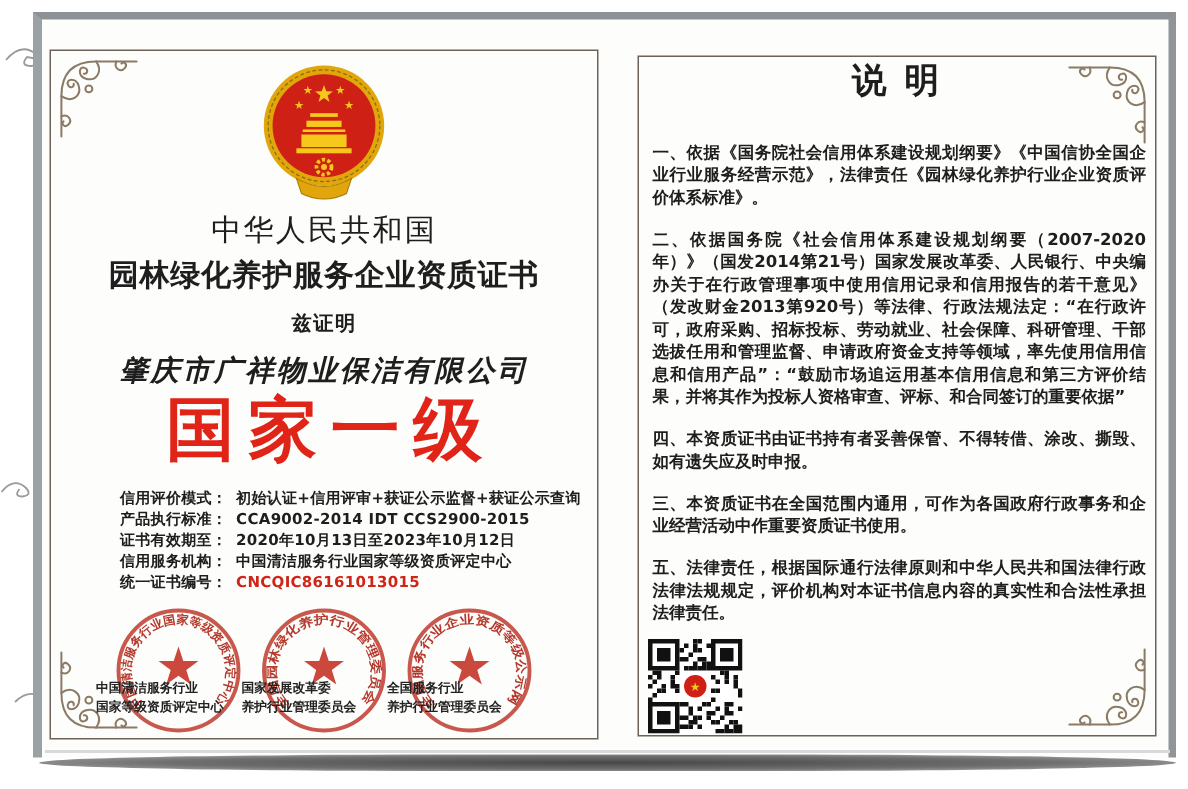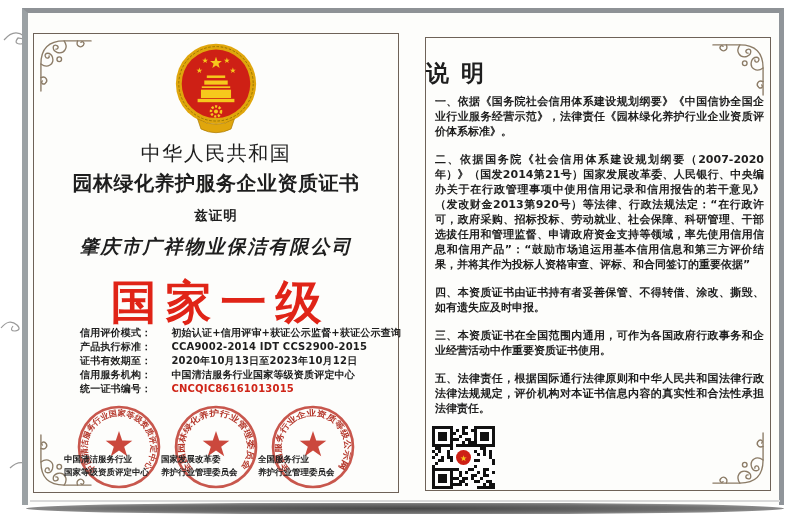--- a/index.html
+++ b/index.html
@@ -13,34 +13,34 @@
   .corner{position:absolute;width:54px;height:54px;}
   .corner.tl{left:5px;top:5px;}
   .corner.bl{left:5px;bottom:5px;transform:scaleY(-1);}
   .corner.tr{right:5px;top:5px;transform:scaleX(-1);}
   .corner.br{right:5px;bottom:5px;transform:scale(-1,-1);}
   .emblem{display:block;margin:8px auto 0;width:84px;height:97px;}
   .title1{margin-top:1px;font-size:20px;font-weight:400;letter-spacing:1.5px;}
   .title2{margin-top:3px;font-size:20px;font-weight:700;letter-spacing:0.5px;}
   .certify{margin-top:10px;font-size:13.5px;font-weight:700;letter-spacing:1px;}
   .company{margin-top:9px;font-size:19px;font-weight:700;letter-spacing:2px;font-style:italic;}
-  .grade{margin-top:17px;font-size:46px;font-weight:700;letter-spacing:9px;color:#e02417;
+  .grade{margin-top:1px;font-size:46px;font-weight:700;letter-spacing:9px;color:#e02417;
          text-indent:9px;line-height:1.1;}
   .details{position:absolute;left:46px;top:292px;text-align:left;font-size:10px;font-weight:700;
            line-height:14px;white-space:nowrap;letter-spacing:0.2px;}
-  .detail-row .dvalue{margin-left:20px;}
+  .detail-row .dvalue{margin-left:6px;}
   .detail-row.red-value .dvalue{color:#cf2518;}
   .stamps{position:absolute;left:0;right:0;top:370px;display:flex;justify-content:center;gap:11px;}
   .stamp{position:relative;width:86px;height:98px;}
   .stamp svg{position:absolute;left:0;top:0;}
   .stamp .cap{position:absolute;left:-12px;right:-12px;text-align:left;font-size:8.5px;
               font-weight:700;color:#222;line-height:13px;}
   .stamp .cap1{top:49px;}
   .stamp .cap2{top:62px;}
-  .note-title{margin-top:20px;font-size:23px;font-weight:700;letter-spacing:2px;}
+  .note-title{text-align:center;font-size:23px;font-weight:700;letter-spacing:2px;}
   .paras{position:absolute;left:9px;right:6px;top:56px;font-size:11px;font-weight:700;
          line-height:15px;text-align:justify;}
   .paras p{margin:0 0 13px 0;}
   .qr{position:absolute;left:6px;top:388px;width:63px;height:63px;}
   .book-edge-top{position:absolute;left:30px;right:12px;top:500px;height:2px;background:#d9d9d9;}
   .book-edge{position:absolute;left:26px;right:8px;top:503px;height:11px;border-radius:50%/70%;
              background:radial-gradient(ellipse at 50% 50%,#474747 0%,#6f6f6f 55%,#bdbdbd 100%);}
   .squiggle{position:absolute;}
 </style>
 </head>

